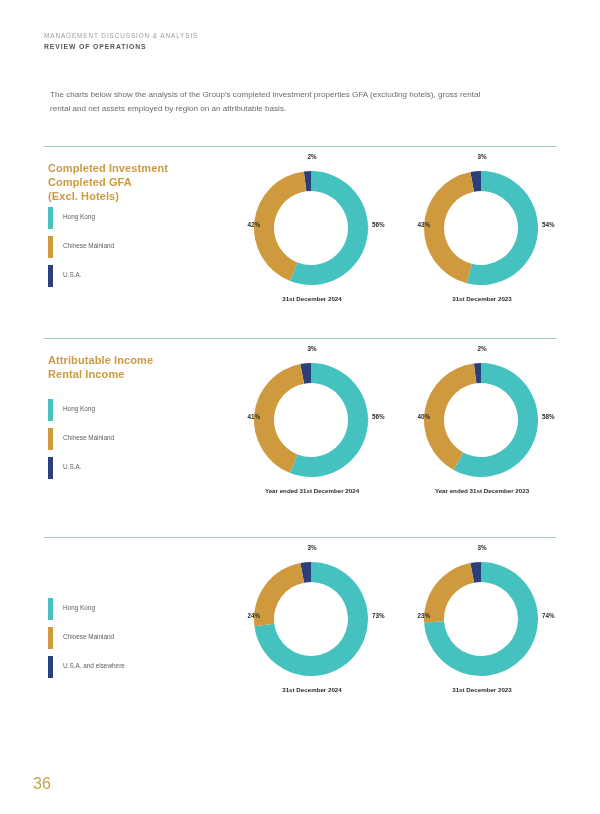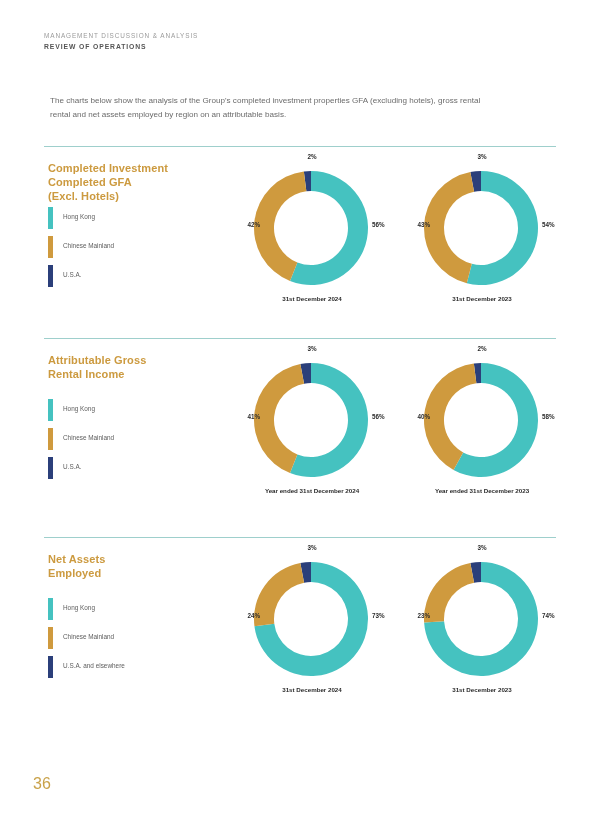--- a/index.html
+++ b/index.html
@@ -45,21 +45,21 @@
     font-weight: bold;
     text-transform: uppercase;
     line-height: 11px;
     white-space: nowrap;
   }
 
   
   .intro {
     position: absolute;
     left: 50px;
-    top: 94px;
+    top: 88px;
     width: 500px;
     font-size: 8.1px;
     line-height: 14px;
     color: #6b6b6b;
   }
   .intro .line { display: block; }
 
   
   .section {
     position: absolute;
@@ -239,21 +239,21 @@
             <div class="chart-caption">31st December 2023</div>
           </div>
         </div>
     </div>
   </div>
 
   <div class="section" id="section-1" style="top:338px;">
     <div class="divider"></div>
     <div class="section-body">
       <div class="section-title">
-        <span class="tline">Attributable Gross</span>
+        <span class="tline">Attributable Income</span>
         <span class="tline">Rental Income</span>
       </div>
       <div class="legend" style="top:60px;">
           <div class="legend-item">
             <span class="legend-swatch" style="background: rgb(69, 194, 192);"></span>
             <span class="legend-label">Hong Kong</span>
           </div>
           <div class="legend-item">
             <span class="legend-swatch" style="background: rgb(207, 154, 62);"></span>
             <span class="legend-label">Chinese Mainland</span>
@@ -290,24 +290,20 @@
             <span class="pct leftp">40%</span>
             <div class="chart-caption">Year ended 31st December 2023</div>
           </div>
         </div>
     </div>
   </div>
 
   <div class="section" id="section-2" style="top:537px;">
     <div class="divider"></div>
     <div class="section-body">
-      <div class="section-title">
-        <span class="tline">Net Assets</span>
-        <span class="tline">Employed</span>
-      </div>
       <div class="legend" style="top:60px;">
           <div class="legend-item">
             <span class="legend-swatch" style="background: rgb(69, 194, 192);"></span>
             <span class="legend-label">Hong Kong</span>
           </div>
           <div class="legend-item">
             <span class="legend-swatch" style="background: rgb(207, 154, 62);"></span>
             <span class="legend-label">Chinese Mainland</span>
           </div>
           <div class="legend-item">

